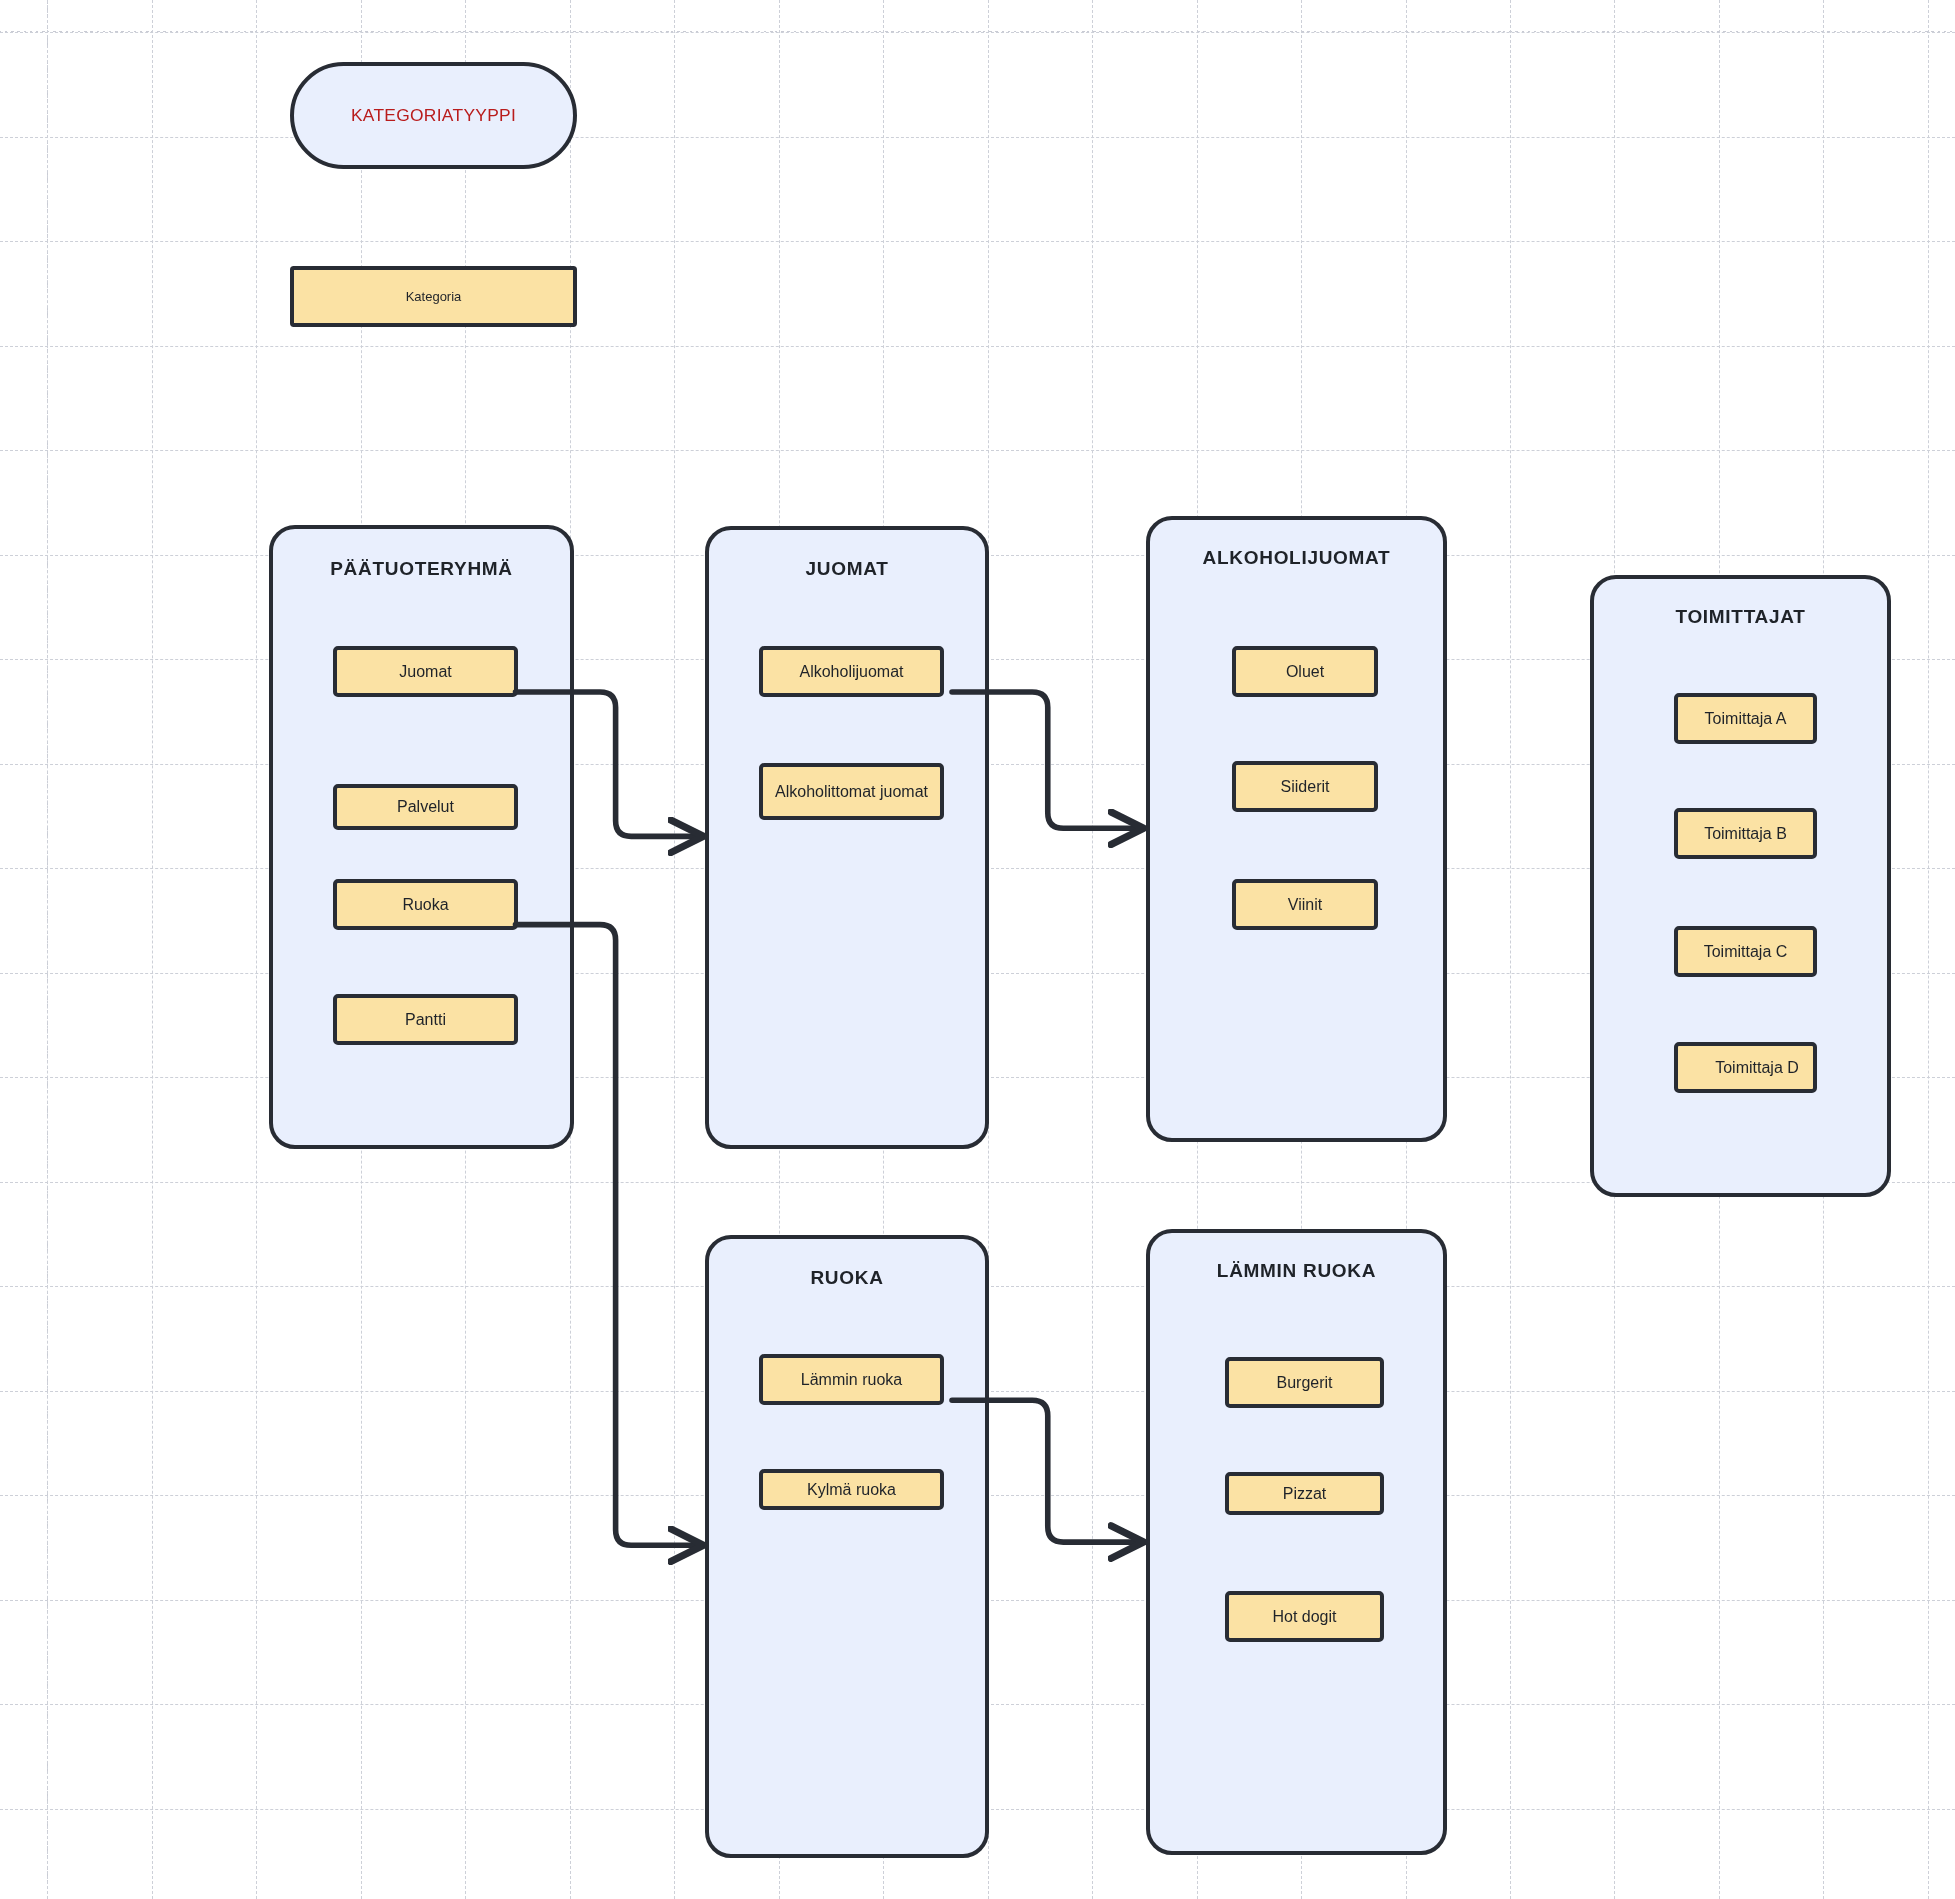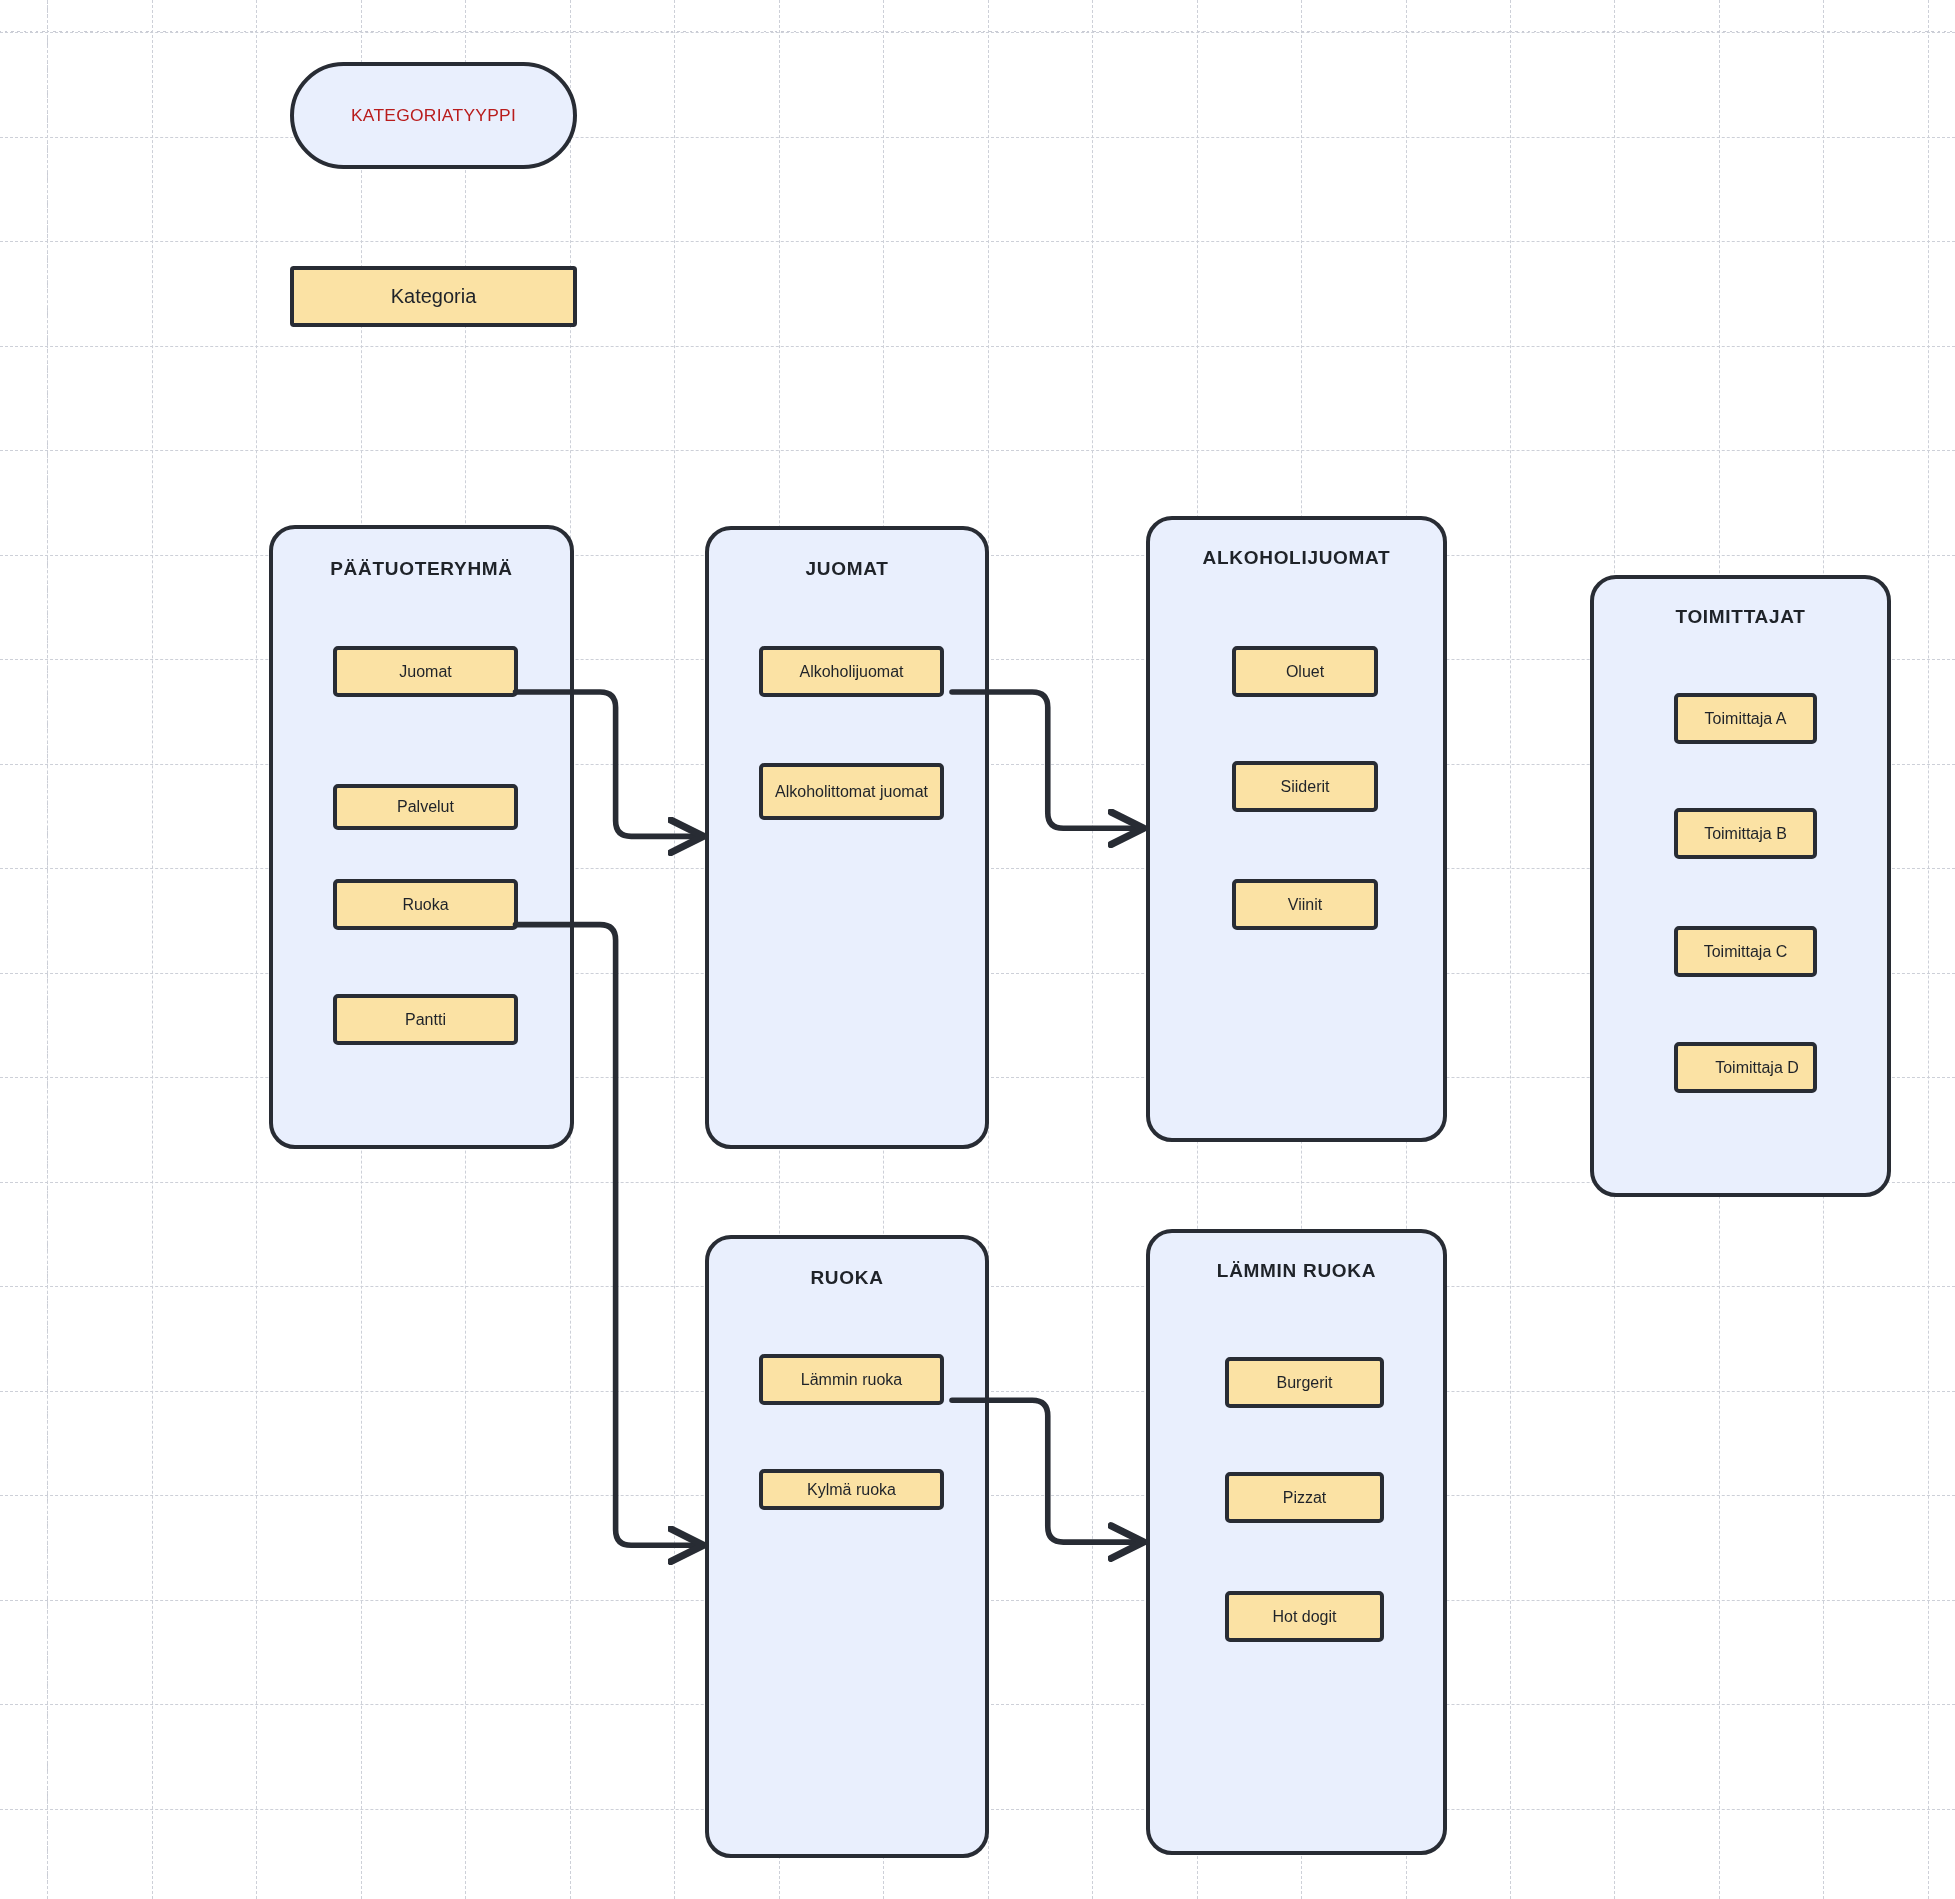--- a/index.html
+++ b/index.html
@@ -146,21 +146,21 @@
     <div class="hline" style="top:1286px"></div>
     <div class="hline" style="top:1391px"></div>
     <div class="hline" style="top:1495px"></div>
     <div class="hline" style="top:1600px"></div>
     <div class="hline" style="top:1704px"></div>
     <div class="hline" style="top:1809px"></div>
   </div>
 
   <div class="legend-pill" style="left:290px; top:62px; width:287px; height:107px; font-size:17.4px;">KATEGORIATYYPPI</div>
 
-  <div class="legend-box" style="left:290px; top:266px; width:287px; height:61px; font-size:20px;">Kategoria</div>
+  <div class="legend-box" style="left:290px; top:266px; width:287px; height:61px; font-size:13px;">Kategoria</div>
 
   <div class="group" style="left:269px; top:525px; width:305px; height:624px;">
     <div class="group-title" style="top:29px;">PÄÄTUOTERYHMÄ</div>
     <div class="node" style="left:60px; top:117px; width:185px; height:51px;">Juomat</div>
     <div class="node" style="left:60px; top:237px; width:185px; height:46px;margin-top:18px;">Palvelut</div>
     <div class="node" style="left:60px; top:350px; width:185px; height:51px;">Ruoka</div>
     <div class="node" style="left:60px; top:465px; width:185px; height:51px;">Pantti</div>
   </div>
 
   <div class="group" style="left:705px; top:526px; width:284px; height:623px;">
@@ -186,21 +186,21 @@
 
   <div class="group" style="left:705px; top:1235px; width:284px; height:623px;">
     <div class="group-title" style="top:28px;">RUOKA</div>
     <div class="node" style="left:50px; top:115px; width:185px; height:51px;">Lämmin ruoka</div>
     <div class="node" style="left:50px; top:230px; width:185px; height:41px;">Kylmä ruoka</div>
   </div>
 
   <div class="group" style="left:1146px; top:1229px; width:301px; height:626px;">
     <div class="group-title" style="top:27px;">LÄMMIN RUOKA</div>
     <div class="node" style="left:75px; top:124px; width:159px; height:51px;">Burgerit</div>
-    <div class="node" style="left:75px; top:239px; width:159px; height:51px;">Pizzat</div>
+    <div class="node" style="left:75px; top:239px; width:159px; height:43px;">Pizzat</div>
     <div class="node" style="left:75px; top:358px; width:159px; height:51px;">Hot dogit</div>
   </div>
 
   <svg id="edges" viewBox="0 0 3144 3054">
     <defs>
       <marker id="arrow" viewBox="0 0 12 12" refX="10" refY="6" markerWidth="7" markerHeight="7" orient="auto-start-reverse">
         <path d="M 1 1 L 11 6 L 1 11" fill="none" stroke="#282C34" stroke-width="2.2" stroke-linecap="round" stroke-linejoin="round"></path>
       </marker>
     </defs>
 

